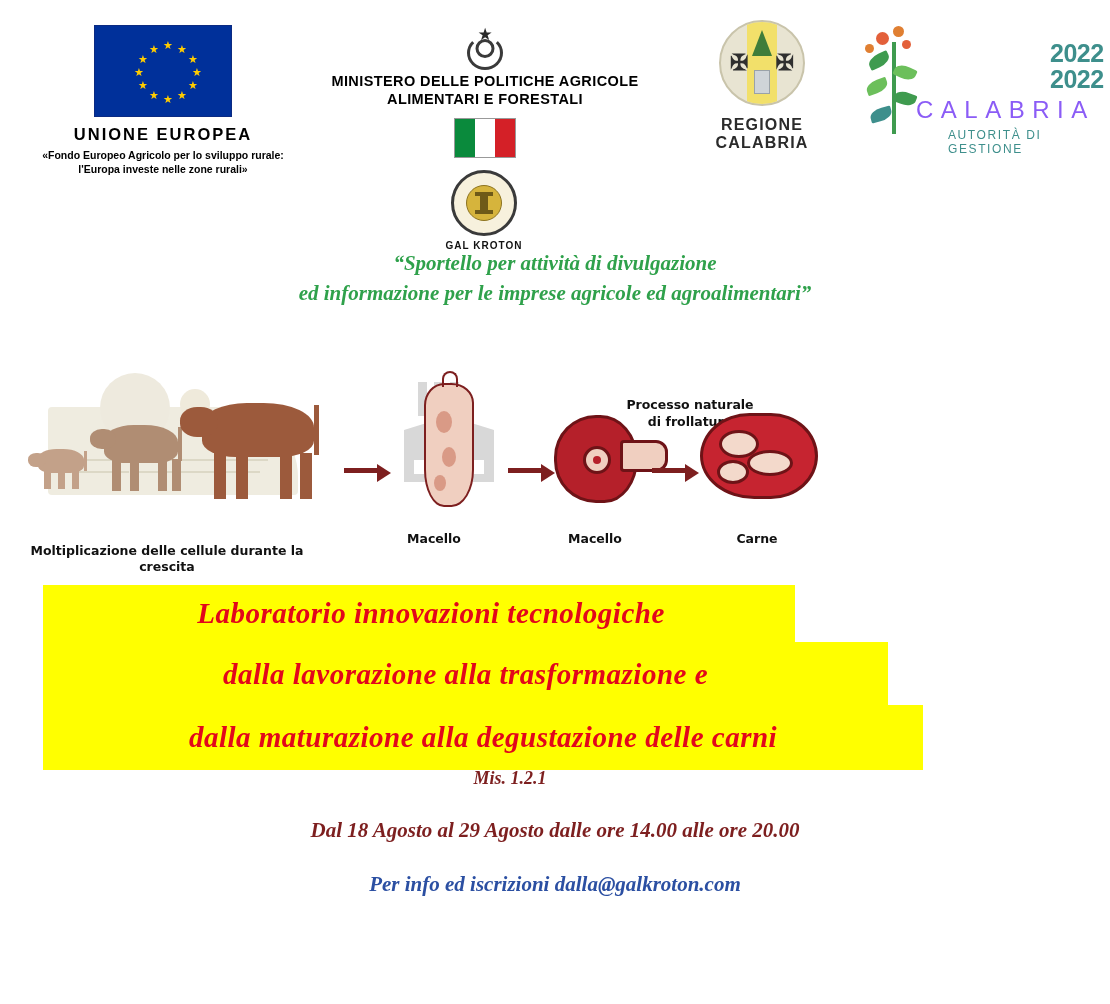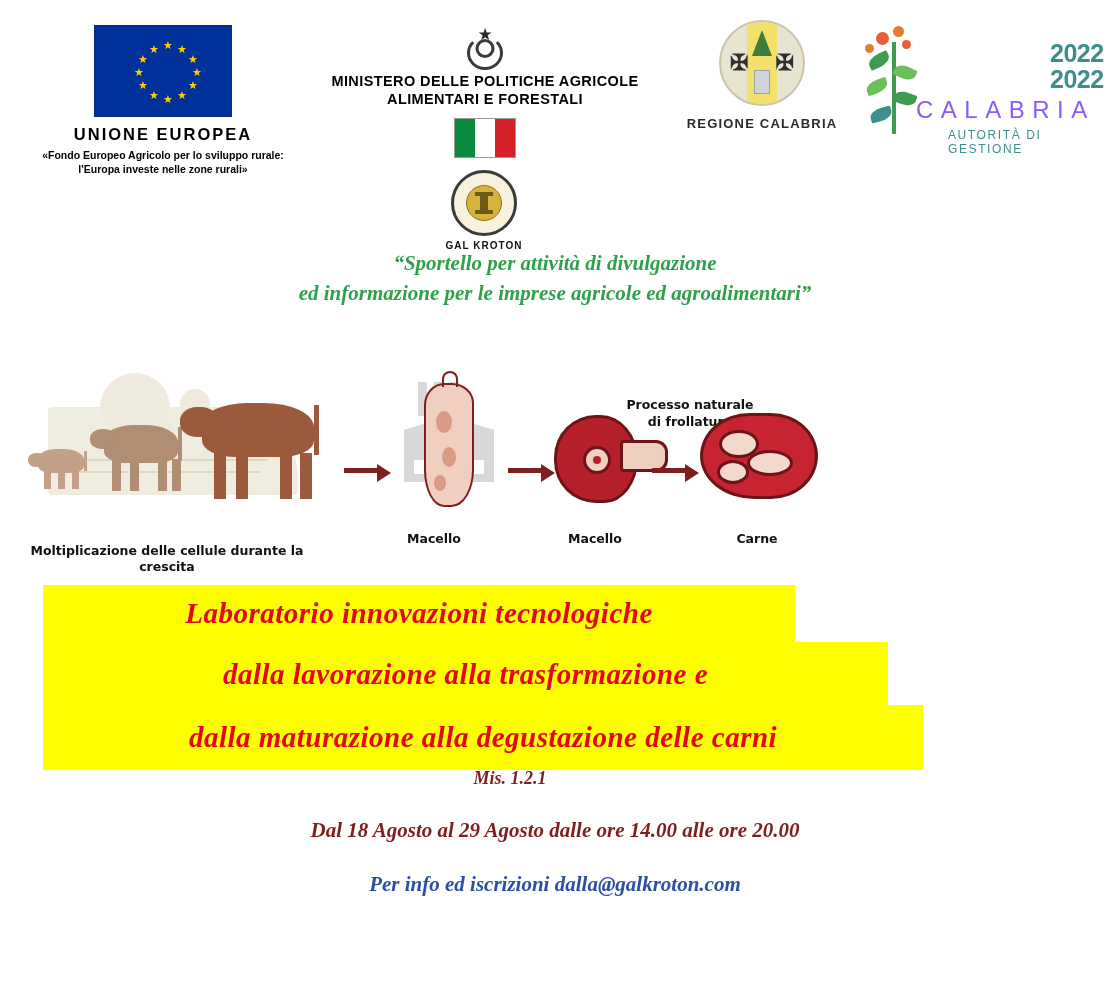--- a/index.html
+++ b/index.html
@@ -179,21 +179,21 @@
     top: 30px;
     color: #2f2f2f;
     font-size: 22px;
     line-height: 22px;
     font-weight: bold;
   }
   .rc-cross.l { left: 9px; }
   .rc-cross.r { right: 9px; }
   .rc-name {
     margin-top: 10px;
-    font-size: 13px;
+    font-size: 16px;
     font-weight: bold;
     letter-spacing: 1.2px;
     color: #2b2b2b;
   }
 
   
   .psr-block {
     position: absolute;
     left: 860px;
     top: 22px;
@@ -591,21 +591,21 @@
     left: 43px;
     width: 880px;
     text-align: center;
     color: #e2071b;
     font-weight: bold;
     font-style: italic;
     font-size: 29px;
     font-family: "Liberation Serif", serif;
     letter-spacing: 0.5px;
   }
-  .rl1 { top: 12px; width: 752px; }
+  .rl1 { top: 12px; width: 752px; padding-left: 12px; }
   .rl2 { top: 73px; width: 845px; }
   .rl3 { top: 136px; width: 880px; }
 
   .mis {
     position: absolute;
     left: 0;
     top: 768px;
     width: 1020px;
     text-align: center;
     font-size: 18px;

